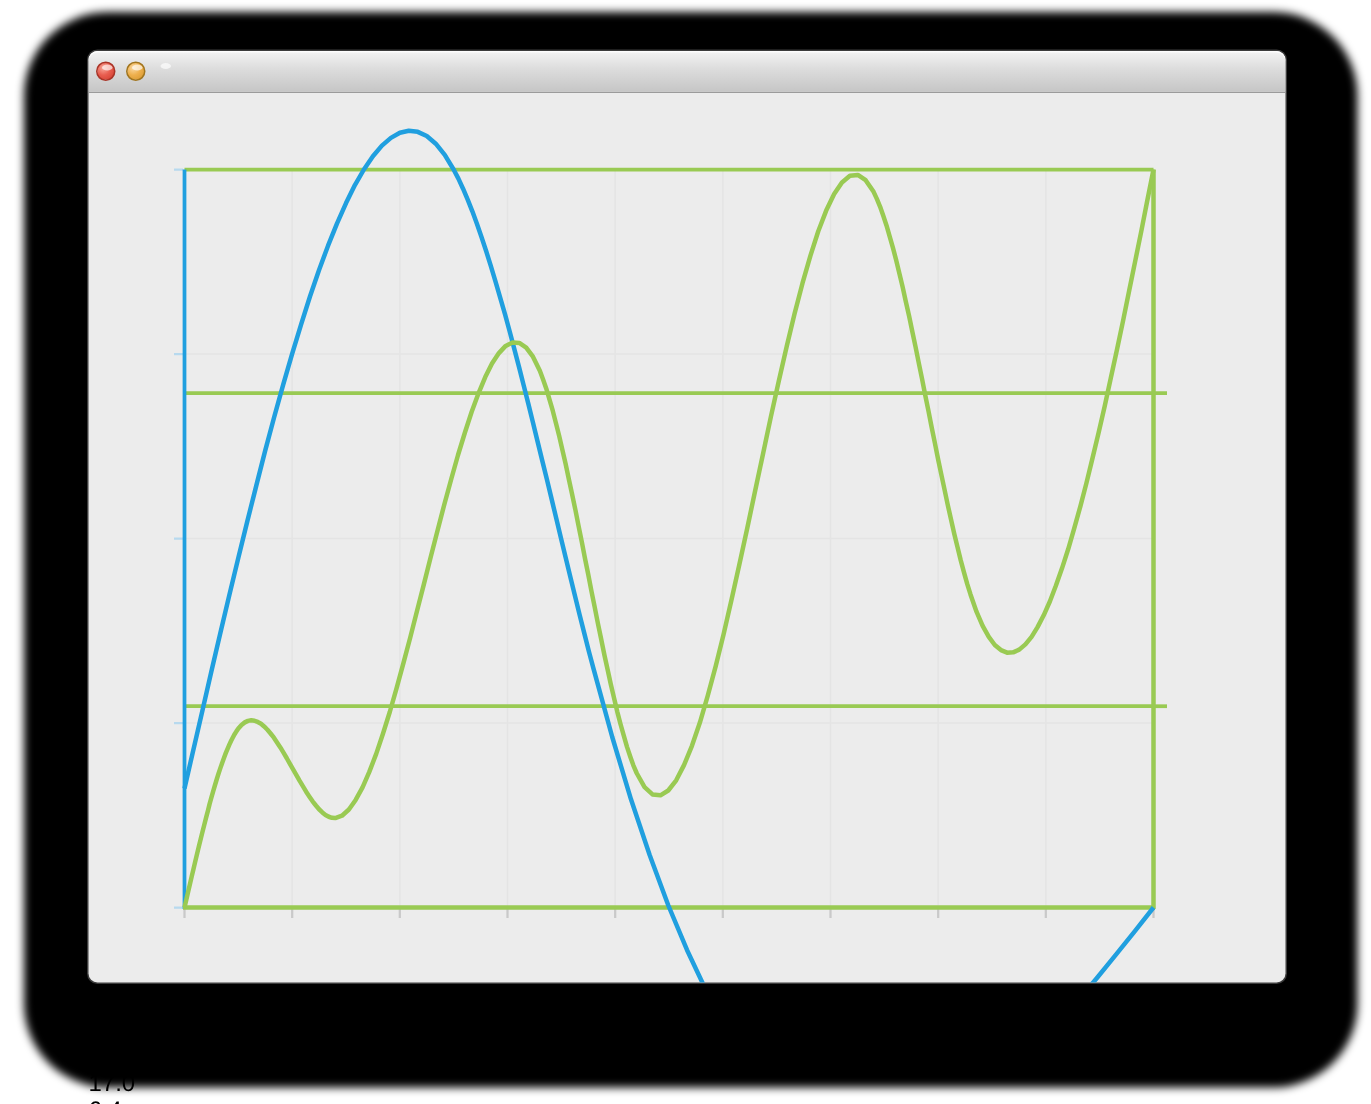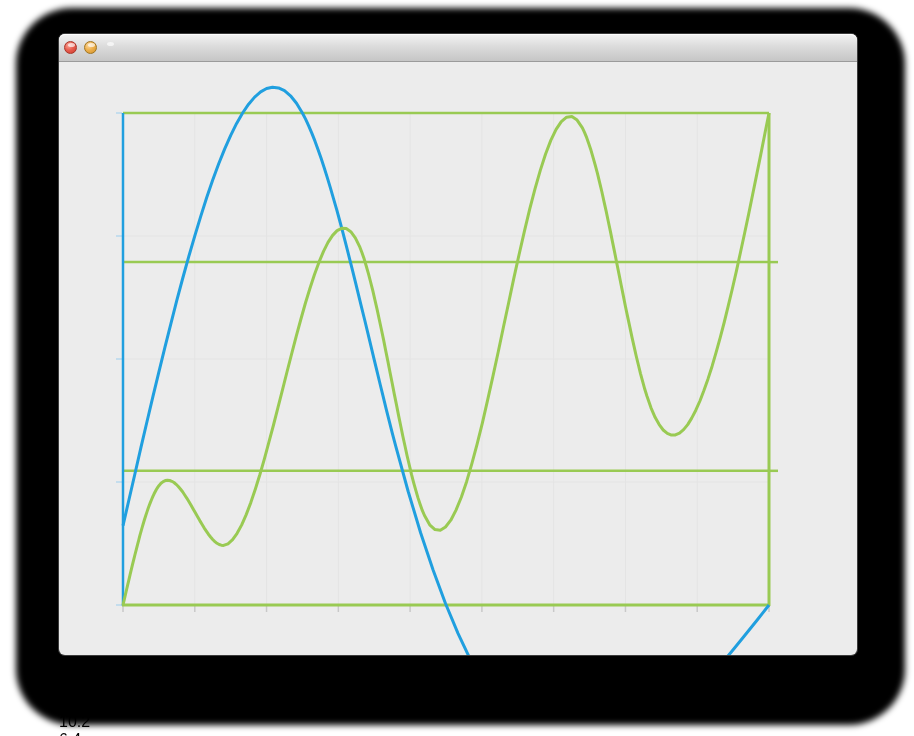--- a/index.html
+++ b/index.html
@@ -104,17 +104,17 @@
         <line x1="64" y1="79" x2="64" y2="572" stroke="#209fdf" stroke-width="2.5"></line>
         <line x1="63" y1="571" x2="711" y2="571" stroke="#99ca53" stroke-width="3"></line>
         <line x1="710" y1="79" x2="710" y2="572" stroke="#99ca53" stroke-width="3"></line>
         <path d="M64.0 491.6 L70.0 465.5 L76.0 439.5 L81.9 413.6 L87.9 388.0 L93.9 362.7 L99.9 337.8 L105.9 313.4 L111.9 289.6 L117.8 266.4 L123.8 244.0 L129.8 222.4 L135.8 201.8 L141.8 182.1 L147.7 163.5 L153.7 146.0 L159.7 129.8 L165.7 114.9 L171.7 101.4 L177.6 89.4 L183.6 79.0 L189.6 70.2 L195.6 63.1 L201.6 57.9 L207.6 54.5 L213.5 53.2 L219.5 53.9 L225.5 56.7 L231.5 61.8 L237.5 69.2 L243.4 79.0 L243.4 79.0 L246.6 85.1 L249.7 91.8 L252.8 99.1 L255.9 106.9 L259.0 115.4 L262.1 124.3 L265.2 133.7 L268.3 143.6 L271.4 153.9 L274.5 164.6 L277.7 175.6 L280.8 187.0 L283.9 198.7 L287.0 210.6 L290.1 222.8 L293.2 235.1 L296.3 247.7 L299.4 260.4 L302.5 273.1 L305.7 286.0 L308.8 298.9 L311.9 311.9 L315.0 324.8 L318.1 337.7 L321.2 350.5 L324.3 363.2 L327.4 375.8 L330.5 388.1 L333.6 400.3 L336.8 412.3 L336.8 412.3 L349.2 457.5 L361.6 498.7 L374.1 536.0 L386.5 569.5 L399.0 599.3 L411.4 625.6 L423.8 648.6 L436.3 668.3 L448.7 685.0 L461.2 698.7 L473.6 709.6 L486.1 717.9 L498.5 723.6 L510.9 727.0 L523.4 728.1 L535.8 727.1 L548.3 724.1 L560.7 719.4 L573.1 712.9 L585.6 704.9 L598.0 695.5 L610.5 684.9 L622.9 673.1 L635.4 660.3 L647.8 646.7 L660.2 632.4 L672.7 617.5 L685.1 602.3 L697.6 586.7 L710.0 571.0" fill="none" stroke="#209fdf" stroke-width="3" stroke-linejoin="round"></path>
         <path d="M64.0 571.0 L65.2 565.8 L66.4 560.6 L67.6 555.5 L68.8 550.4 L70.0 545.3 L71.2 540.2 L72.4 535.2 L73.6 530.2 L74.8 525.3 L76.0 520.5 L77.2 515.8 L78.4 511.1 L79.6 506.6 L80.7 502.1 L81.9 497.8 L83.1 493.6 L84.3 489.5 L85.5 485.5 L86.7 481.7 L87.9 478.1 L89.1 474.6 L90.3 471.3 L91.5 468.1 L92.7 465.2 L93.9 462.4 L95.1 459.8 L96.3 457.5 L97.5 455.3 L98.7 453.4 L99.9 451.7 L99.9 451.7 L102.0 449.3 L104.2 447.6 L106.3 446.6 L108.5 446.2 L110.7 446.5 L112.8 447.3 L115.0 448.5 L117.1 450.3 L119.3 452.5 L121.4 455.0 L123.6 457.8 L125.7 461.0 L127.9 464.3 L130.0 467.8 L132.2 471.5 L134.3 475.3 L136.5 479.1 L138.6 482.8 L140.8 486.6 L143.0 490.2 L145.1 493.8 L147.3 497.1 L149.4 500.2 L151.6 503.0 L153.7 505.5 L155.9 507.6 L158.0 509.3 L160.2 510.5 L162.3 511.2 L164.5 511.4 L164.5 511.4 L169.0 509.8 L173.6 505.7 L178.1 499.3 L182.7 490.9 L187.2 480.6 L191.8 468.6 L196.3 455.2 L200.9 440.5 L205.4 424.8 L209.9 408.2 L214.5 391.0 L219.0 373.3 L223.6 355.4 L228.1 337.5 L232.7 319.7 L237.2 302.3 L241.8 285.5 L246.3 269.5 L250.9 254.5 L255.4 240.7 L260.0 228.2 L264.5 217.4 L269.0 208.4 L273.6 201.4 L278.1 196.6 L282.7 194.3 L287.2 194.6 L291.8 197.7 L296.3 203.8 L300.9 213.2 L300.9 213.2 L303.0 218.8 L305.2 225.1 L307.3 232.2 L309.5 239.8 L311.6 248.0 L313.8 256.7 L315.9 265.8 L318.1 275.4 L320.2 285.3 L322.4 295.5 L324.6 305.9 L326.7 316.6 L328.9 327.4 L331.0 338.3 L333.2 349.2 L335.3 360.1 L337.5 370.9 L339.6 381.6 L341.8 392.2 L343.9 402.5 L346.1 412.5 L348.2 422.2 L350.4 431.5 L352.5 440.4 L354.7 448.8 L356.9 456.6 L359.0 463.9 L361.2 470.5 L363.3 476.4 L365.5 481.5 L365.5 481.5 L370.7 490.8 L376.0 495.6 L381.3 496.2 L386.5 493.0 L391.8 486.2 L397.0 476.1 L402.3 463.2 L407.6 447.7 L412.8 429.9 L418.1 410.2 L423.4 388.8 L428.6 366.1 L433.9 342.4 L439.2 318.0 L444.4 293.3 L449.7 268.5 L454.9 243.9 L460.2 220.0 L465.5 196.9 L470.7 175.1 L476.0 154.8 L481.3 136.4 L486.5 120.2 L491.8 106.4 L497.1 95.4 L502.3 87.6 L507.6 83.2 L512.9 82.6 L518.1 86.1 L523.4 93.9 L523.4 93.9 L525.5 98.4 L527.7 103.7 L529.8 109.7 L532.0 116.3 L534.1 123.6 L536.3 131.3 L538.5 139.6 L540.6 148.4 L542.8 157.5 L544.9 167.1 L547.1 176.9 L549.2 187.0 L551.4 197.4 L553.5 207.9 L555.7 218.6 L557.8 229.3 L560.0 240.1 L562.1 250.8 L564.3 261.6 L566.4 272.2 L568.6 282.6 L570.8 292.9 L572.9 302.9 L575.1 312.6 L577.2 322.0 L579.4 331.0 L581.5 339.6 L583.7 347.7 L585.8 355.3 L588.0 362.3 L588.0 362.3 L592.0 373.8 L596.1 383.3 L600.2 390.6 L604.2 396.0 L608.3 399.4 L612.4 401.1 L616.4 400.9 L620.5 399.1 L624.6 395.6 L628.7 390.6 L632.7 384.1 L636.8 376.2 L640.9 367.0 L644.9 356.5 L649.0 344.9 L653.1 332.2 L657.1 318.4 L661.2 303.7 L665.3 288.0 L669.3 271.6 L673.4 254.5 L677.5 236.6 L681.5 218.2 L685.6 199.3 L689.7 179.9 L693.7 160.2 L697.8 140.1 L701.9 119.9 L705.9 99.5 L710.0 79.0" fill="none" stroke="#99ca53" stroke-width="3" stroke-linejoin="round"></path>
       </svg>
     <div class="chart-title">Multiaxis chart example</div>
     <div id="labels-layer">
         <div class="axis-label ylab" style="top: 71px;">18.0</div>
         <div class="axis-label ylab" style="top: 194px;">14.1</div>
-        <div class="axis-label ylab" style="top: 317px;">10.2</div>
+        <div class="axis-label ylab" style="top: 317px;">17.0</div>
         <div class="axis-label ylab" style="top: 440px;">6.4</div>
       </div>
   </div>
 </div>
 
 </body></html>

